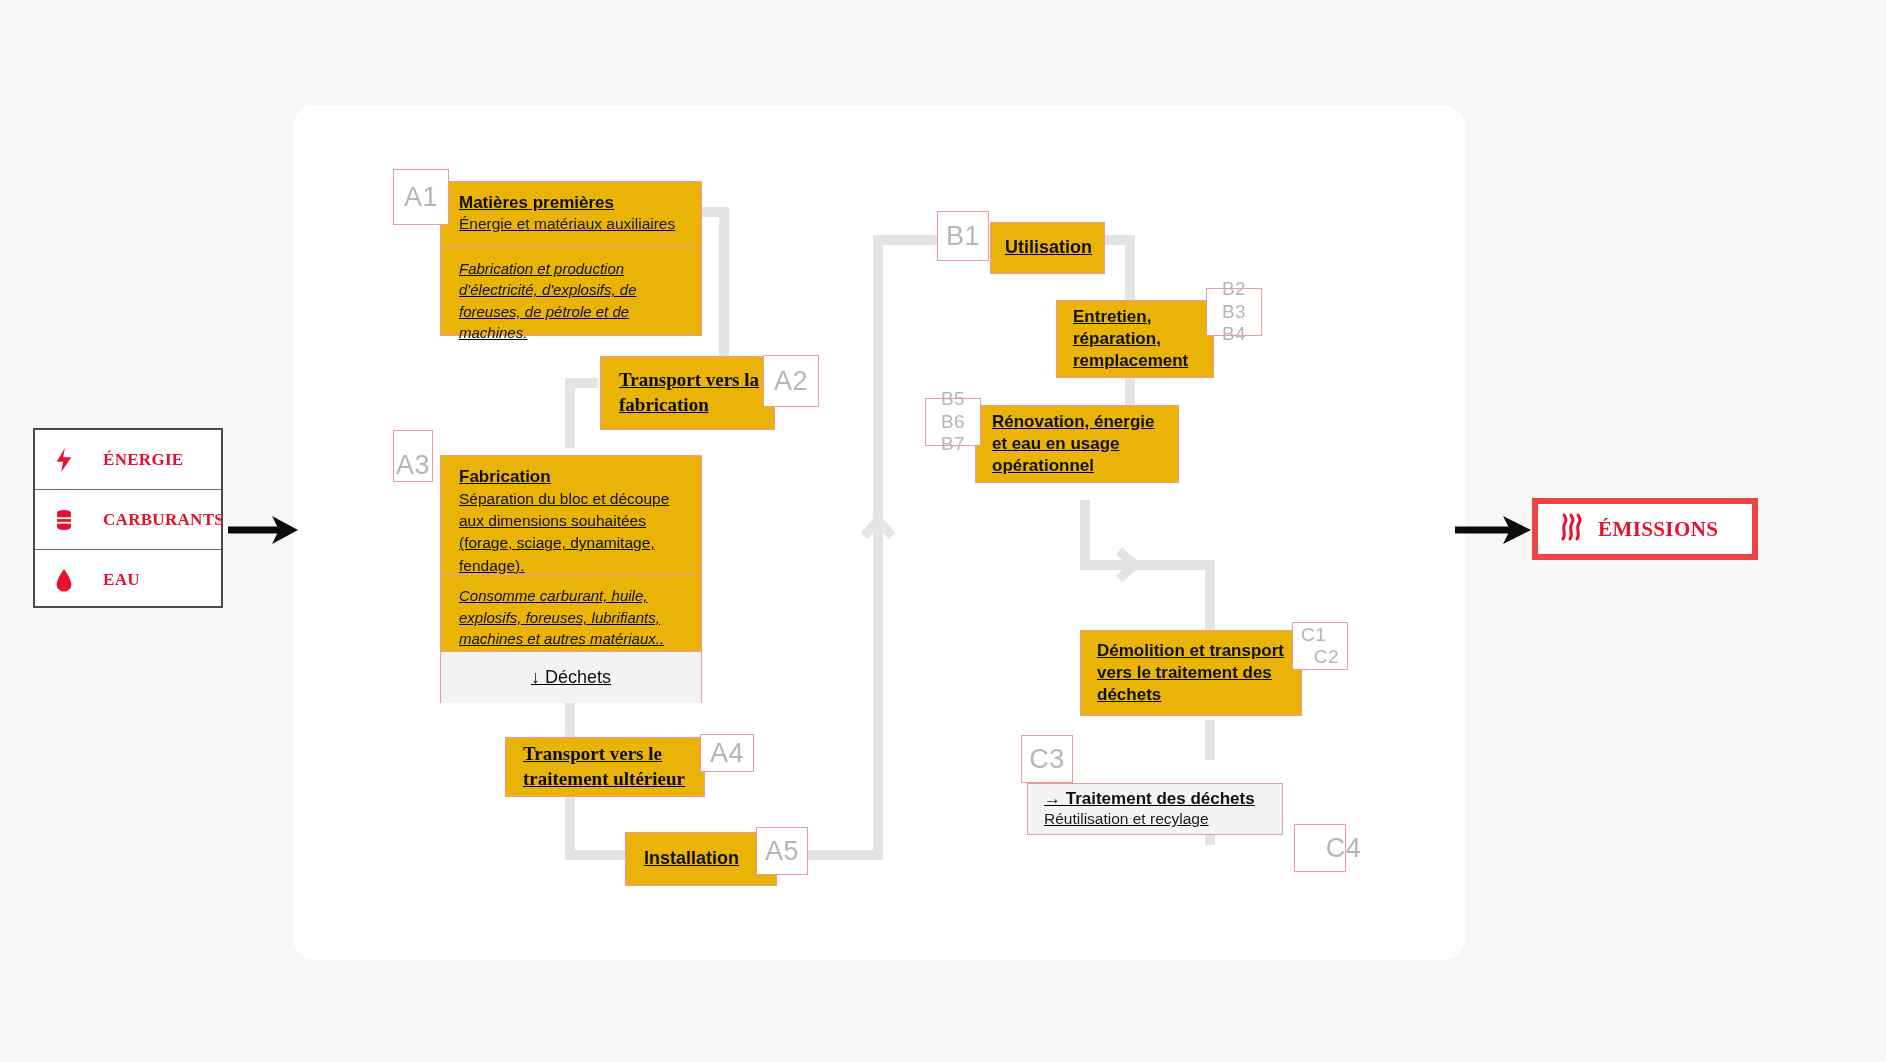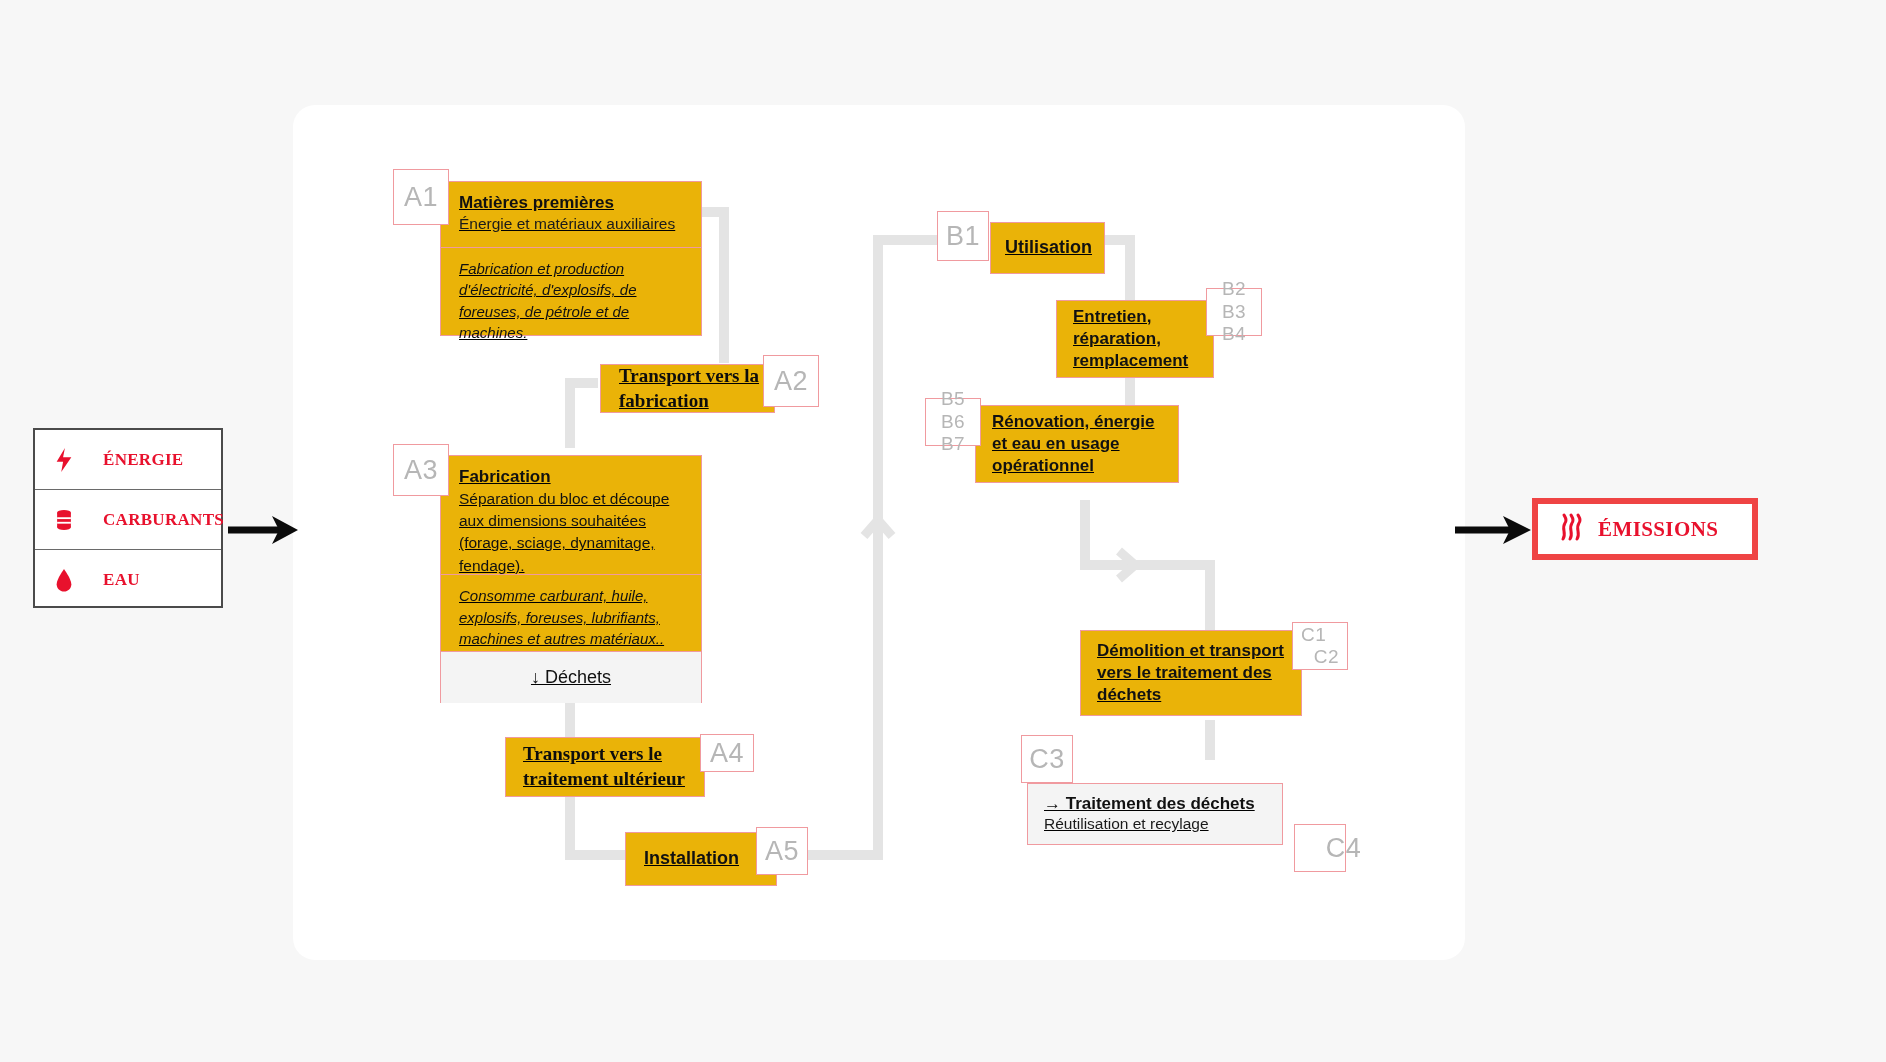--- a/index.html
+++ b/index.html
@@ -274,42 +274,42 @@
       <div class="t-sub">Énergie et matériaux auxiliaires</div>
     </div>
     <div class="seg" style="height:92px">
       <div class="t-ital">Fabrication et production d'électricité, d'explosifs, de foreuses, de pétrole et de machines.</div>
     </div>
   </div>
   <div class="tag" style="left:393px;top:169px;width:56px;height:56px;">
     <span>A1</span>
   </div>
 
-  <div class="node" style="left:600px;top:364px;width:175px;height:49px;">
+  <div class="node" style="left:600px;top:356px;width:175px;height:74px;">
     <div class="seg centered-vert" style="padding:0 14px 0 18px">
       <div class="t-serif">Transport vers la fabrication</div>
     </div>
   </div>
   <div class="tag" style="left:763px;top:355px;width:56px;height:52px;">
     <span>A2</span>
   </div>
 
   <div class="node" style="left:440px;top:455px;width:262px;height:248px;">
     <div class="seg" style="height:118px">
       <div class="t-head">Fabrication</div>
       <div class="t-body">Séparation du bloc et découpe aux dimensions souhaitées (forage, sciage, dynamitage, fendage).</div>
     </div>
     <div class="seg" style="height:77px">
       <div class="t-ital">Consomme carburant, huile, explosifs, foreuses, lubrifiants, machines et autres matériaux..</div>
     </div>
     <div class="seg shaded centered-vert" style="height:52px;padding:0;align-items:center;">
       <div class="t-plain" style="text-align:center;font-weight:normal;font-size:18px;">↓ Déchets</div>
     </div>
   </div>
-  <div class="tag" style="left:393px;top:444px;width:56px;height:52px;">
+  <div class="tag" style="left:393px;top:430px;width:40px;height:52px;align-items:flex-end;">
     <span>A3</span>
   </div>
 
   <div class="node" style="left:505px;top:737px;width:200px;height:60px;">
     <div class="seg centered-vert" style="padding:0 12px 0 17px">
       <div class="t-serif">Transport vers le traitement ultérieur</div>
     </div>
   </div>
   <div class="tag" style="left:700px;top:734px;width:54px;height:38px;">
     <span>A4</span>
@@ -356,21 +356,21 @@
   <div class="node" style="left:1080px;top:630px;width:222px;height:86px;">
     <div class="seg centered-vert" style="padding:0 10px 0 16px">
       <div class="t-plain" style="font-size:17px">Démolition et transport vers le traitement des déchets</div>
     </div>
   </div>
   <div class="tag small split" style="left:1292px;top:622px;width:56px;height:48px;">
     <span class="c-a">C1</span>
     <span class="c-b">C2</span>
   </div>
 
-  <div class="node" style="left:1027px;top:742px;width:256px;height:62px;border-color:#f09a9f;margin-top:41px;">
+  <div class="node" style="left:1027px;top:742px;width:256px;height:52px;border-color:#f09a9f;margin-top:41px;">
     <div class="seg shaded centered-vert" style="height:100%;padding:0 10px 0 16px">
       <div class="t-head">→ Traitement des déchets</div>
       <div class="t-sub">Réutilisation et recylage</div>
     </div>
   </div>
   <div class="tag" style="left:977px;top:735px;width:52px;height:48px;margin-left:44px;">
     <span>C3</span>
   </div>
 
   <div class="tag" style="left:1294px;top:824px;width:52px;height:48px;padding-left:47px;">

